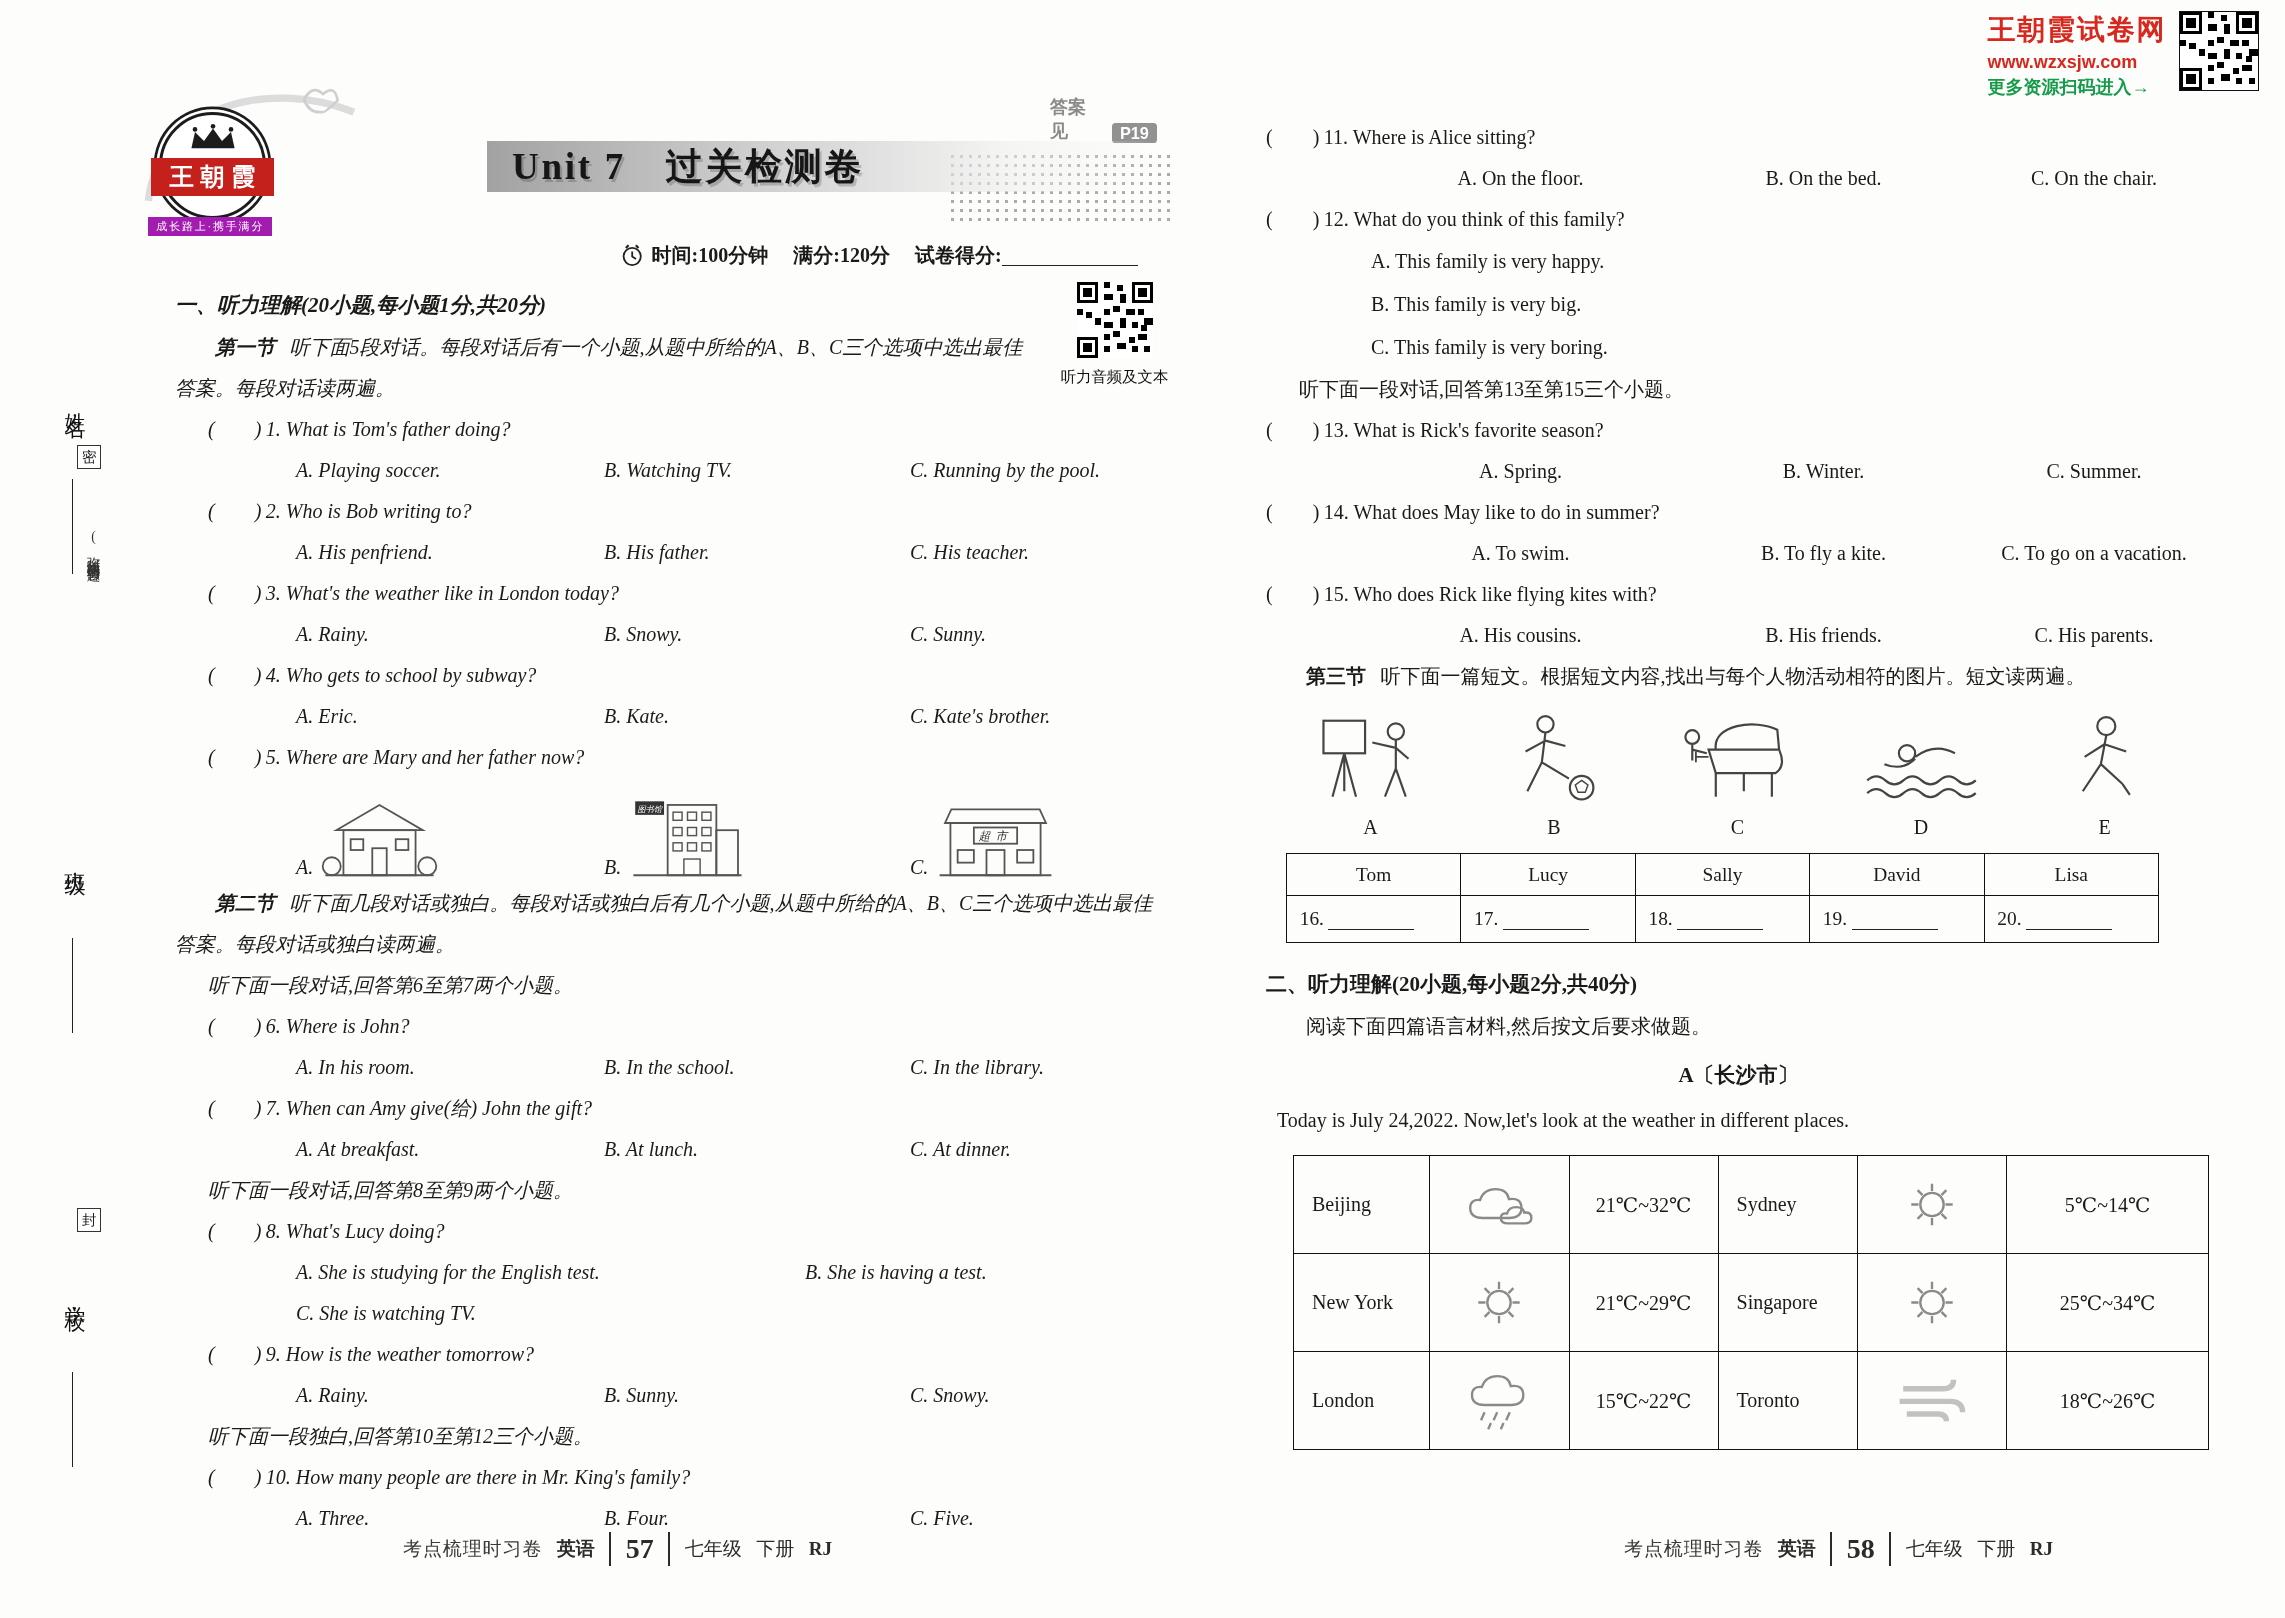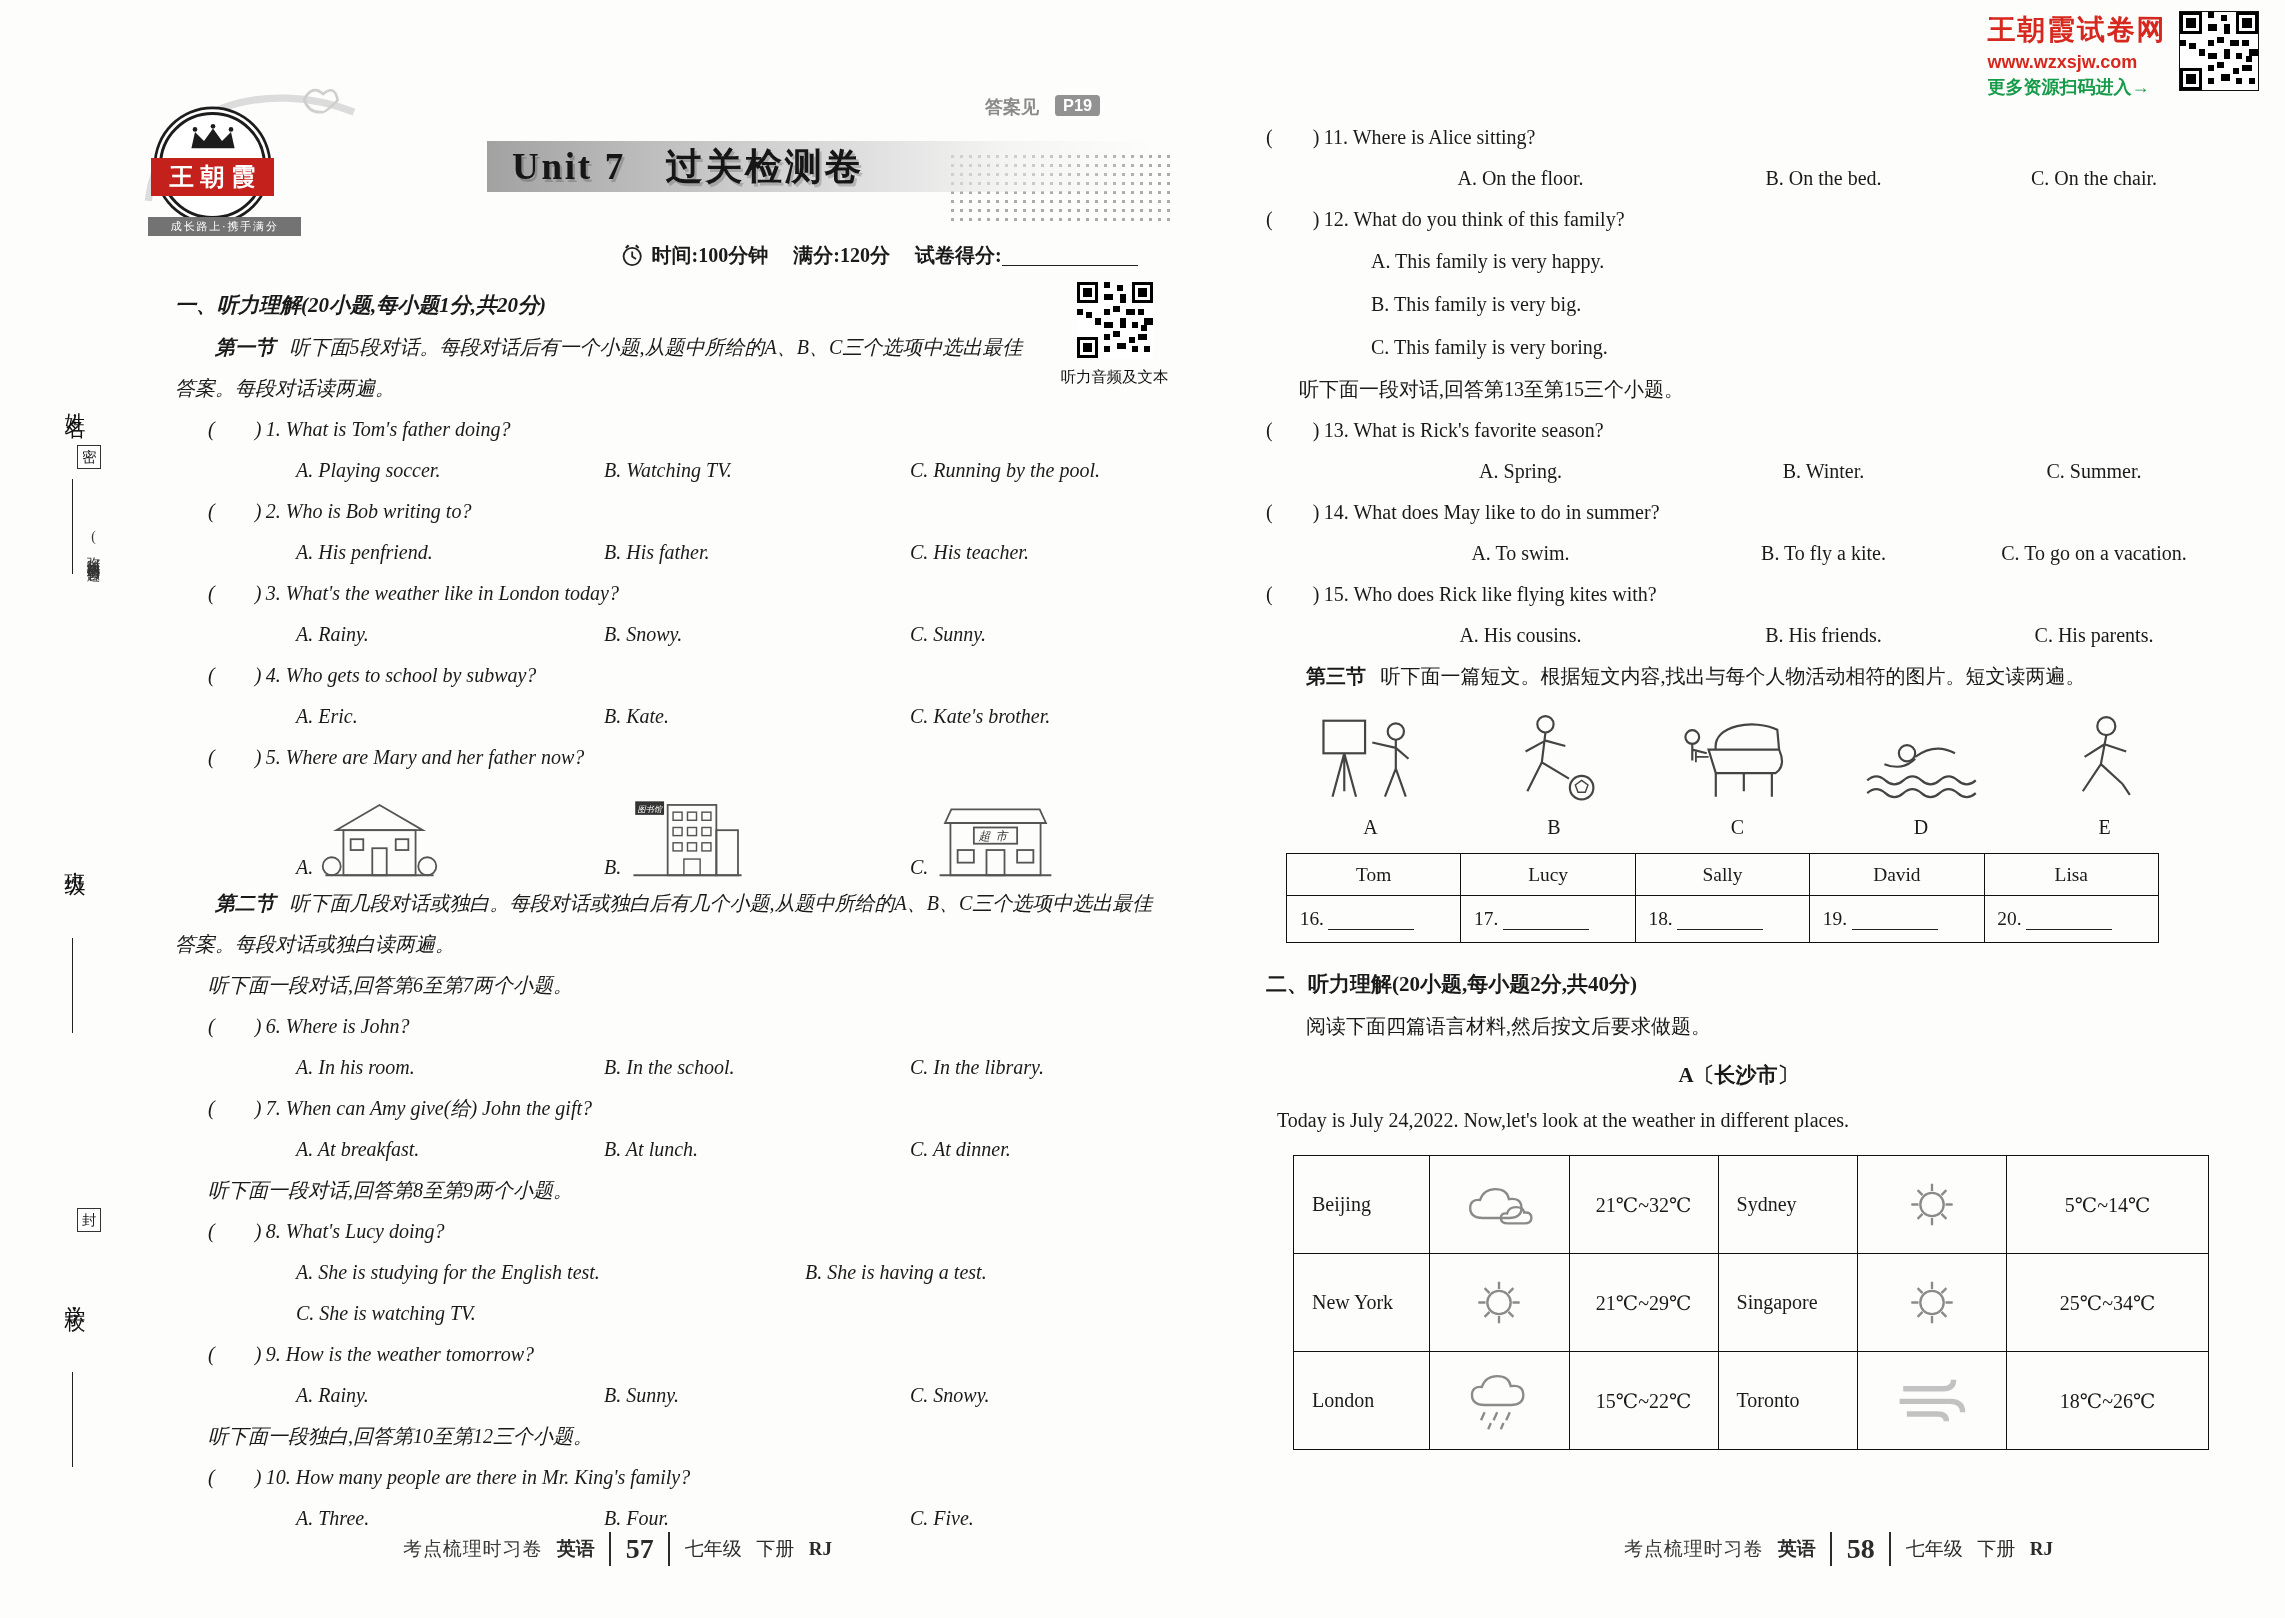--- a/index.html
+++ b/index.html
@@ -21,29 +21,29 @@
   .v-line { position:absolute; border-left:1.8px solid #222; width:0; }
   .seal-note { position:absolute; writing-mode:vertical-rl; text-orientation:upright; font-size:13.6px; color:#333; letter-spacing:1.8px; }
   .seal-box { position:absolute; left:27px; width:24.4px; height:24.4px; border:1.4px solid #333; font-size:14.5px; display:flex; align-items:center; justify-content:center; background:#fff; }
 
   
   .page { position:absolute; top:90px; font-size:20px; }
   .page-left  { left:175px; width:982px; }
   .page-right { left:1266px; width:945px; }
 
   
-  .answer-ref { position:absolute; left:810px; top:5.4px; font-size:18px; color:#8a8a8a; font-weight:bold; display:flex; align-items:flex-start; gap:16px; }
+  .answer-ref { position:absolute; left:875px; top:5.4px; font-size:18px; color:#8a8a8a; font-weight:bold; display:flex; align-items:flex-end; gap:16px; }
   .ref-badge { background:#929292; color:#fff; border-radius:3.6px; padding:0.9px 8.1px; font-family:"Liberation Sans",sans-serif; font-size:16.3px; }
 
   .logo-wrap { position:absolute; left:-43px; top:-25px; width:231px; height:222px; }
   .logo-swirl { position:absolute; inset:0; width:100%; height:100%; }
   .logo-badge { position:absolute; left:27px; top:27px; width:107px; height:107px; border-radius:50%; background:#fff; border:3.6px solid #1c1c1c; box-shadow:0 0 0 2.7px #fff, 0 0 0 5.4px #1c1c1c; display:flex; flex-direction:column; align-items:center;margin-top:20px; }
   .crown { width:56px; height:27px; margin-top:9px; }
   .logo-band { position:absolute; left:-11px; right:-11px; top:43px; background:#c4211c; color:#fff; font-weight:bold; font-size:24.4px; letter-spacing:6.3px; text-align:center; padding:2.7px 0 3.6px 6.3px; font-family:"Liberation Sans",sans-serif; }
-  .logo-ribbon { position:absolute; left:16.3px; top:152px; width:153px; background:#737373; color:#fff; font-size:11px; letter-spacing:1.8px; text-align:center; padding:1.8px 0; font-family:"Liberation Sans",sans-serif; }
+  .logo-ribbon { position:absolute; left:16.3px; top:152px; width:124px; background:#a21caf; color:#fff; font-size:11px; letter-spacing:1.8px; text-align:center; padding:1.8px 0; font-family:"Liberation Sans",sans-serif; }
 
   .title-dots { position:absolute; left:773px; top:62px; width:222px; height:72px; background-image:radial-gradient(circle,#ababab 1.6px,transparent 1.8px); background-size:9px 9px; }
   .title-bar { position:absolute; left:312px; top:51px; width:671px; height:51px; background:linear-gradient(90deg,#a2a2a2 0%,#cfcfcf 40%,rgba(238,238,238,.55) 78%,rgba(255,255,255,0) 100%); }
   .title-text { display:block; line-height:51px; padding-left:25px; font-size:37px; font-weight:bold; letter-spacing:2.7px; color:#161616; text-shadow:2.3px 2.7px 0 rgba(0,0,0,.18); }
 
   .meta-row { position:absolute; left:445px; top:152px; display:flex; align-items:center; font-weight:bold; font-size:20px; }
   .clock { width:24.4px; height:24.4px; margin-right:7.2px; }
   .sp { margin-left:25px; }
   .blank-line { display:inline-block; border-bottom:1.8px solid #222; height:20px; vertical-align:bottom; }
   .w150 { width:136px; } .w100 { width:86px; margin-left:4.5px; }

